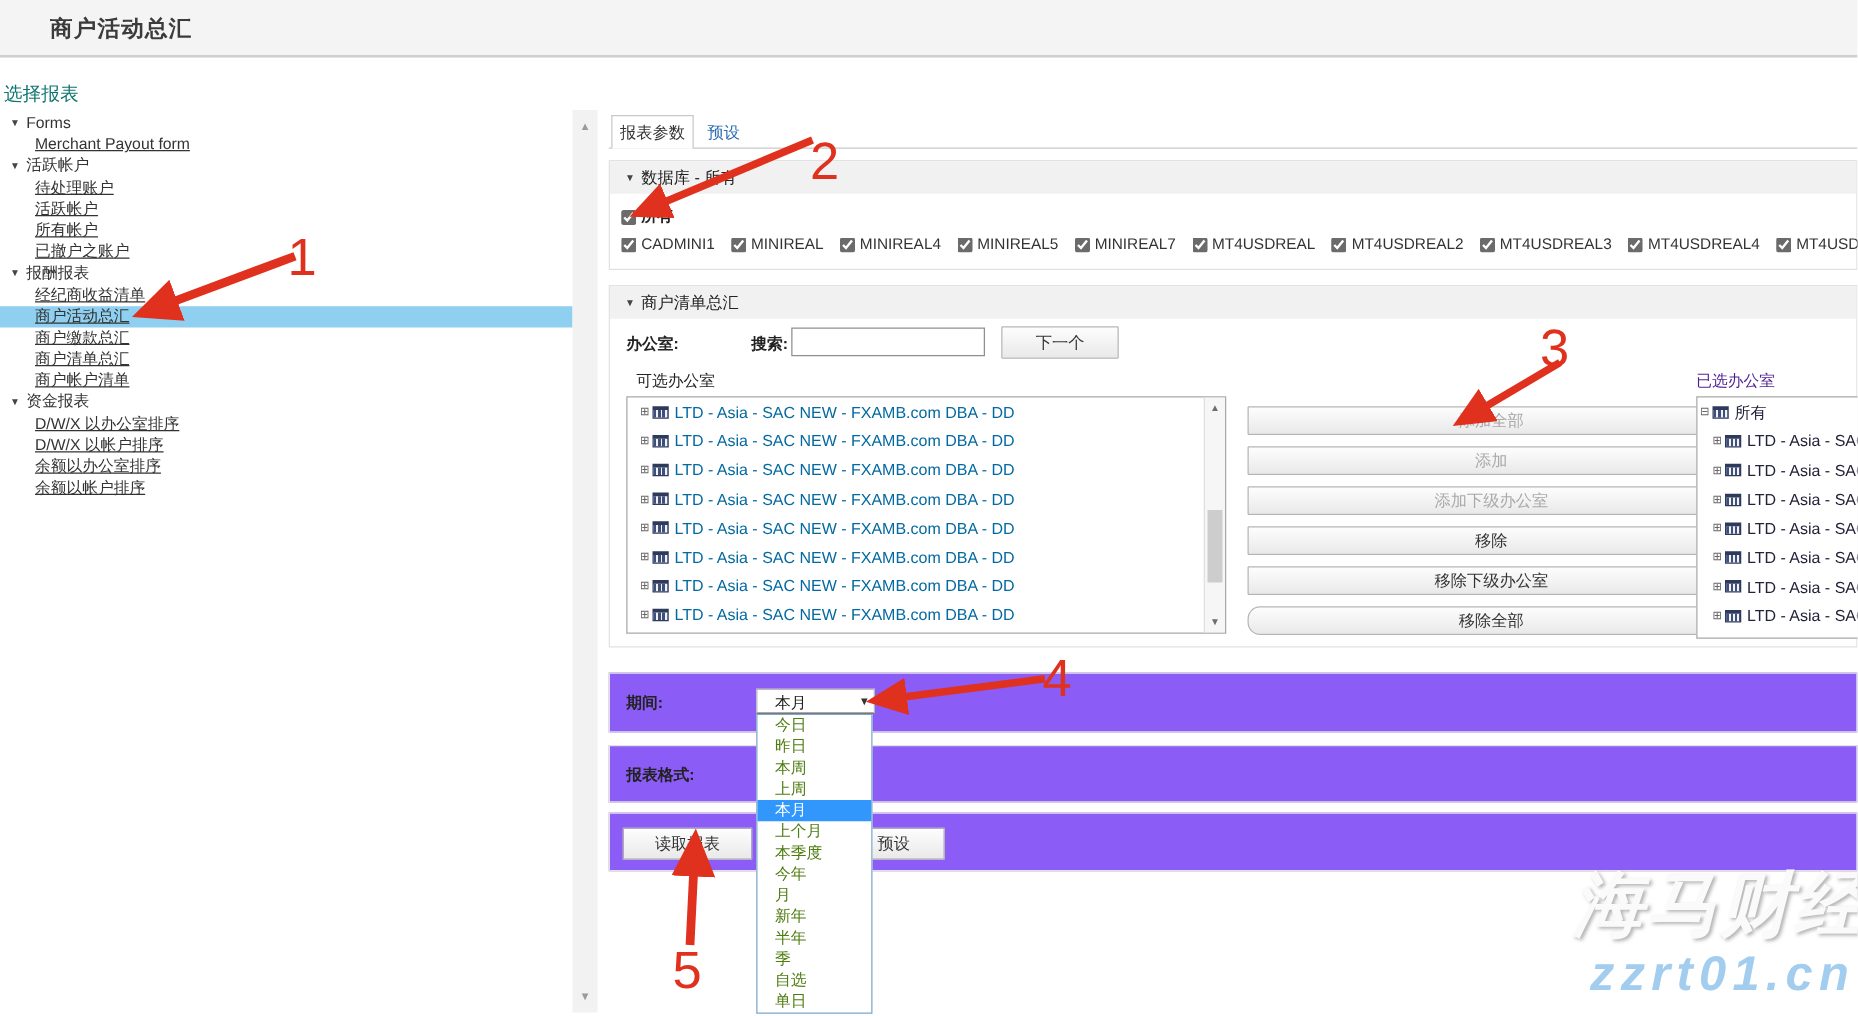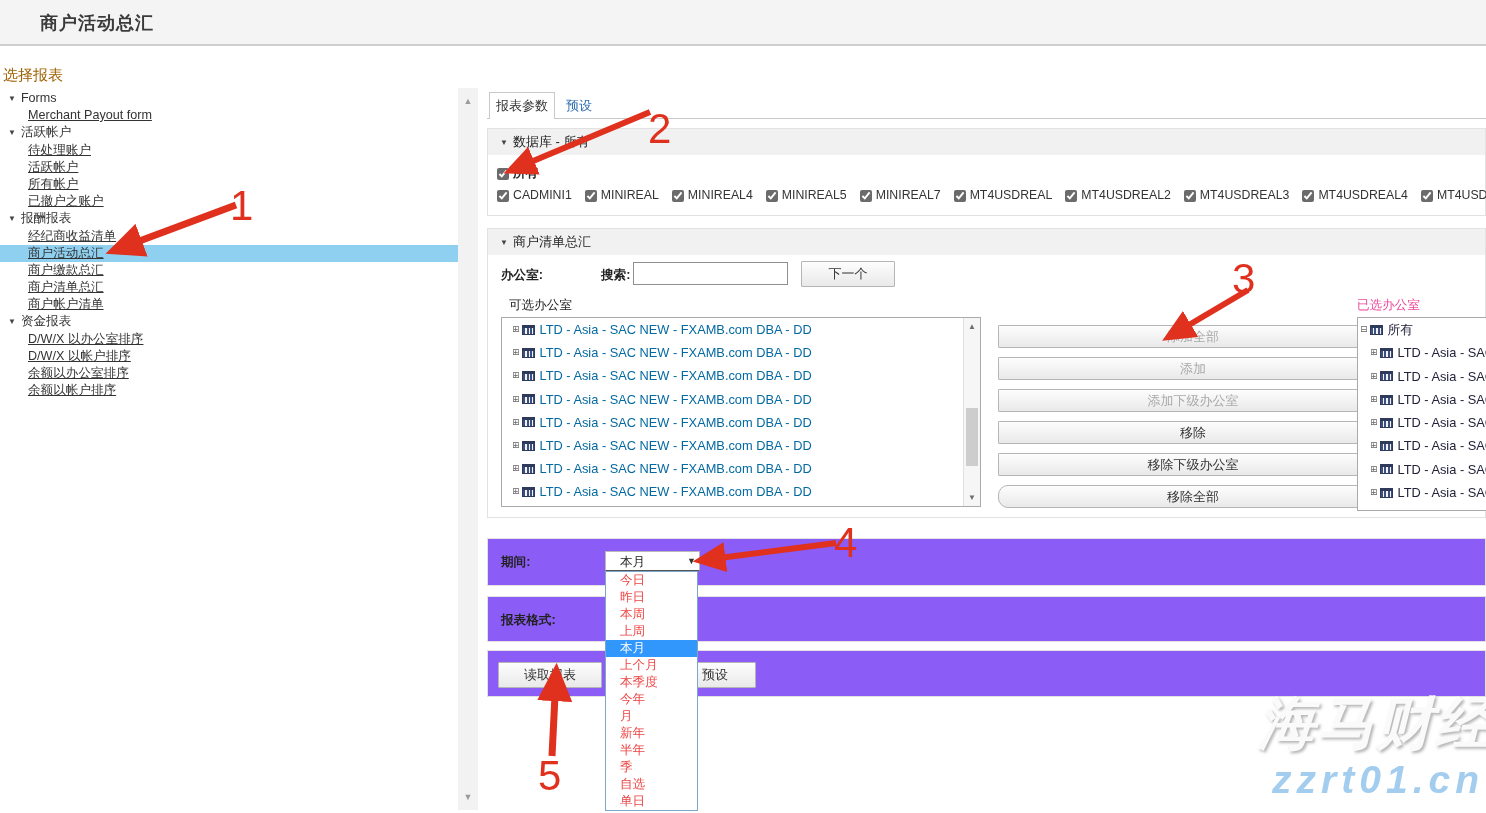--- a/index.html
+++ b/index.html
@@ -9,21 +9,21 @@
     background:#fff; color:#333; position:relative; overflow:hidden;
     font-size:13px;
   }
 
   
   .app-header { position:absolute; top:0; left:0; width:1486px; height:46px;
     background:#f4f4f4; border-bottom:2px solid #cfcfcf; }
   .app-title { position:absolute; left:40px; top:11px; font-size:18px; font-weight:bold; color:#3b3b3b; letter-spacing:1px;}
 
   
-  .sidebar-heading { position:absolute; left:3px; top:66px; font-size:15px; color:#a16207; }
+  .sidebar-heading { position:absolute; left:3px; top:66px; font-size:15px; color:#0f766e; }
   .tree { position:absolute; left:0; top:90px; width:458px; }
   .tree-row { height:17.2px; line-height:17.2px; font-size:12.6px; color:#333; white-space:nowrap; cursor:pointer;}
   .tree-row.group { padding-left:8px; }
   .tree-row.item  { padding-left:28px;text-decoration:underline; }
   .tree-row.selected { background:#8fd0f1; }
   .tri { font-size:8px; color:#444; margin-right:5px; vertical-align:1px;}
 
   
   .vscroll { position:absolute; left:458px; top:88px; width:20px; height:722px; background:#f2f2f2; }
   .vscroll .sb-up, .vscroll .sb-down { position:absolute; left:0; width:20px; height:18px; text-align:center;
@@ -52,21 +52,21 @@
   
   .choose-box { top:228px; height:290px; }
   .office-label { position:absolute; left:13px; top:38px; }
   .search-label { position:absolute; left:113px; top:38px; }
   .search-input { position:absolute; left:145px; top:33px; width:155px; height:23px; border:1px solid #8f8f8f; font-size:12px; padding:0 4px;}
   .btn { background:linear-gradient(#fdfdfd,#e9e9e9); border:1px solid #b5b5b5; border-radius:1px;
       font-size:13px; color:#333; text-align:center; cursor:pointer; }
   .btn.disabled { color:#a9a9a9; cursor:default; }
   .next-btn { position:absolute; left:313px; top:32px; width:94px; height:26px; line-height:24px;}
   .avail-label { position:absolute; left:21px; top:68px; font-size:12.6px; color:#222;}
-  .sel-label   { position:absolute; left:869px; top:68px; font-size:12.6px; color:#ec4899;}
+  .sel-label   { position:absolute; left:869px; top:68px; font-size:12.6px; color:#4c1d95;}
 
   .listbox { position:absolute; left:13px; top:88px; width:480px; height:190px; border:1px solid #a9a9a9; background:#fff; overflow:hidden;}
   .listbox .row { height:23.2px; line-height:23.2px; padding-left:10px; white-space:nowrap; display:flex; align-items:center; cursor:pointer;}
   .office-text-blue { color:#0369a1; font-size:12.8px; }
   .office-text-dark { color:#22223a; font-size:12.8px; }
   .mini-plus { font-size:9px; color:#666; margin-right:2px; }
   .bank-ico { display:inline-block; width:13px; height:10px; margin-right:5px; position:relative;
       background:repeating-linear-gradient(90deg,#3d4f7c 0 2px,#f2f2f2 2px 3.5px);
       border:1px solid #2e3a5c; border-top:3px solid #2e3a5c; }
 
@@ -89,21 +89,21 @@
   .action-box { top:650px; height:47px; }
   .row-label { position:absolute; left:13px; top:15px; }
 
   .select-closed { position:absolute; left:605px; top:551px; width:95px; height:20px; background:#fff;
       border:1px solid #b9b9b9; border-bottom:1px solid #555; z-index:61; font-size:12.6px; }
   .select-closed .val { position:absolute; left:14px; top:2px; color:#222;}
   .select-closed .caret { position:absolute; right:3px; top:4px; font-size:9px; color:#333;}
 
   .dropdown { position:absolute; left:605px; top:571px; width:93px; background:#fff;
       border:1px solid #7da7c9; z-index:60; }
-  .dropdown .opt { height:17px; line-height:17px; padding-left:14px; font-size:12.6px; color:#ef4444; cursor:pointer;}
+  .dropdown .opt { height:17px; line-height:17px; padding-left:14px; font-size:12.6px; color:#4d7c0f; cursor:pointer;}
   .dropdown .opt.hl { background:#3297fd; color:#fff; }
 
   .load-btn  { position:absolute; left:10px;  top:11px; width:104px; height:26px; line-height:24px;}
   .preset-btn{ position:absolute; left:118px; top:11px; width:150px; height:26px; line-height:24px; text-align:left; padding-left:95px;}
 
   
   .wm1 { position:absolute; right:-8px; top:686px; font-size:57px; font-weight:bold; font-style:italic;
       color:#fafafa; text-shadow:2px 2px 3px rgba(120,120,120,0.55); letter-spacing:2px; z-index:40; pointer-events:none; white-space:nowrap;}
   .wm2 { position:absolute; right:2px; top:758px; font-size:39px; font-weight:bold; font-style:italic;
       color:#a3cdef; text-shadow:2px 2px 1px rgba(255,255,255,0.95); letter-spacing:5px; z-index:40; pointer-events:none; white-space:nowrap;}

